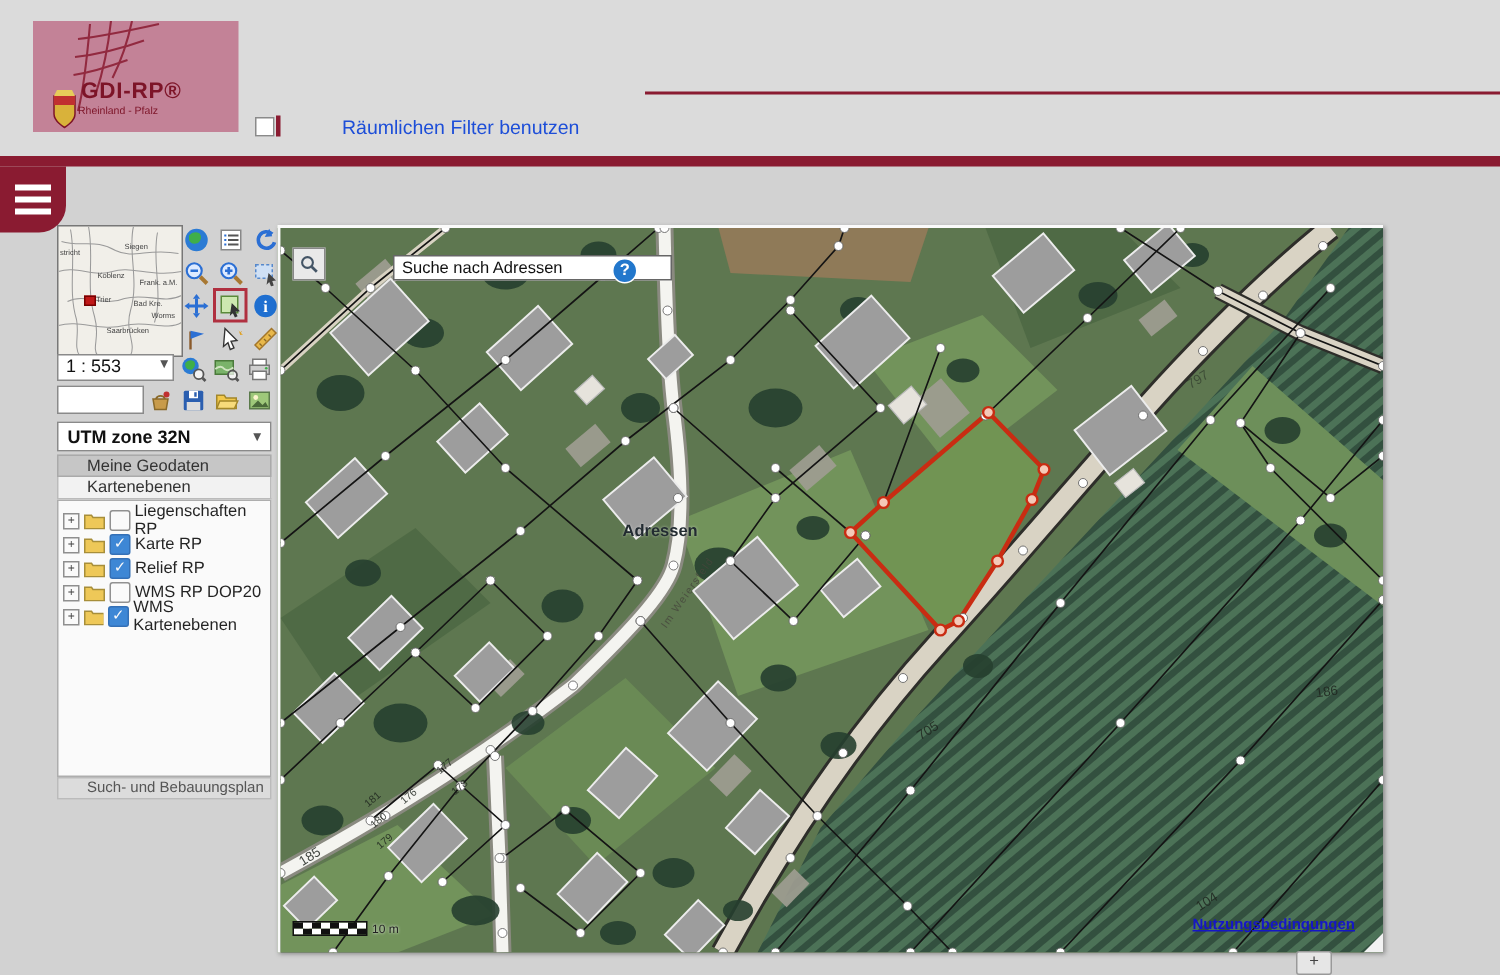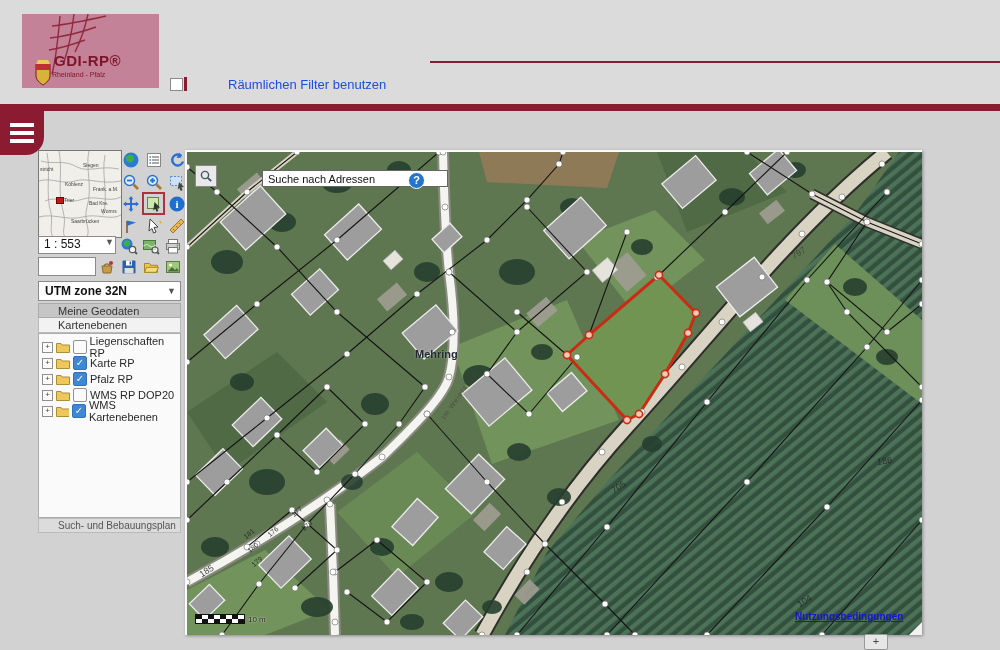--- a/index.html
+++ b/index.html
@@ -335,21 +335,21 @@
       </svg>
     <span class="cb on">✓</span>
     <span class="lbl">Karte RP</span>
   </div>
   <div class="lrow">
     <span class="exp">+</span>
     <svg width="14" height="11">
         <path d="M.5,1.5 h4.5 l1,1.5 h7.5 v7.5 h-13 z" fill="#f2c84b" stroke="#a3872a"></path>
       </svg>
     <span class="cb on">✓</span>
-    <span class="lbl">Pfalz RP</span>
+    <span class="lbl">Relief RP</span>
   </div>
   <div class="lrow">
     <span class="exp">+</span>
     <svg width="14" height="11">
         <path d="M.5,1.5 h4.5 l1,1.5 h7.5 v7.5 h-13 z" fill="#f2c84b" stroke="#a3872a"></path>
       </svg>
     <span class="cb"></span>
     <span class="lbl">WMS RP DOP20</span>
   </div>
   <div class="lrow">
@@ -623,21 +623,21 @@
 
   <span class="addr-btn">
     <svg width="13" height="13">
         <circle cx="5" cy="5" r="3.6" fill="none" stroke="#456" stroke-width="1.4"></circle>
         <path d="M7.8,7.8 l3.4,3.4" stroke="#456" stroke-width="1.8"></path>
       </svg>
   </span>
   <div class="addr-input">Suche nach Adressen</div>
   <span class="help-badge">?</span>
 
-  <span class="maplabel place" style="left:228px;top:196px">Mehring</span>
+  <span class="maplabel place" style="left:228px;top:196px">Adressen</span>
   <span class="maplabel street" style="left:244px;top:240px;transform:rotate(-55deg)">Im Weiersfeld</span>
 
   <span class="maplabel num" style="left:424px;top:330px;transform:rotate(-32deg)">705</span>
   <span class="maplabel num" style="left:690px;top:304px;transform:rotate(-8deg)">186</span>
   <span class="maplabel num" style="left:610px;top:444px;transform:rotate(-32deg)">104</span>
   <span class="maplabel num" style="left:12px;top:414px;transform:rotate(-32deg)">185</span>
   <span class="maplabel num" style="left:604px;top:96px;transform:rotate(-32deg);opacity:.6">797</span>
   <span class="maplabel num sm" style="left:80px;top:376px;transform:rotate(-40deg)">176</span>
   <span class="maplabel num sm" style="left:104px;top:356px;transform:rotate(-40deg)">177</span>
   <span class="maplabel num sm" style="left:114px;top:370px;transform:rotate(-40deg)">178</span>

